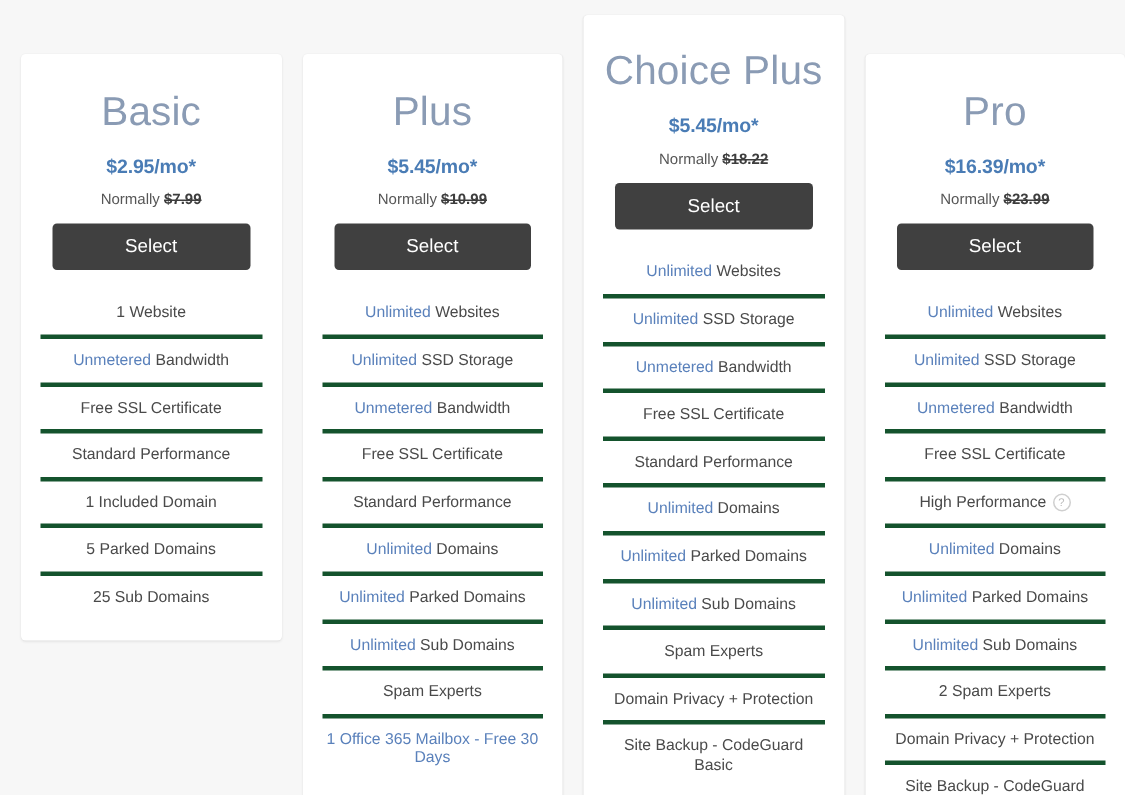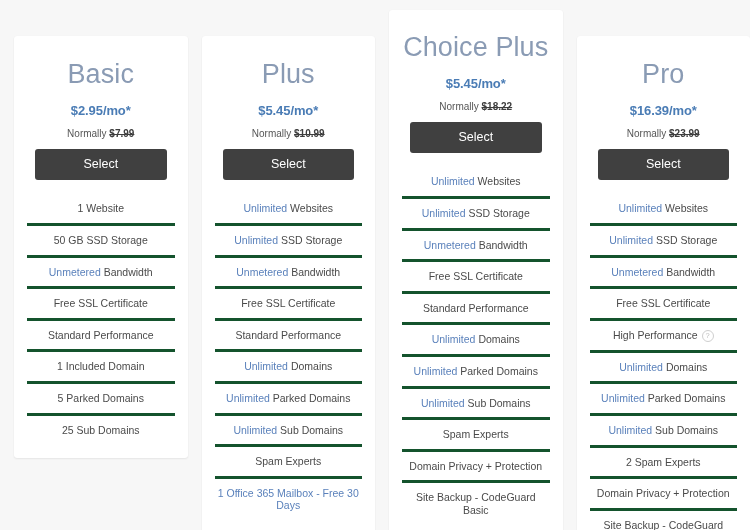--- a/index.html
+++ b/index.html
@@ -182,21 +182,20 @@
       <div class="card">
         <div class="card-body">
           <div class="plan-title">Basic</div>
           <div class="plan-price">$2.95/mo*</div>
           <div class="plan-normally"><span>Normally</span> <span class="struck">$7.99</span></div>
           <div class="select-wrap">
             <button class="select-button">Select</button>
           </div>
           <ul class="features">
             <li class="feature"><span>1 Website</span></li>
-            <li class="feature"><span>50 GB SSD Storage</span></li>
             <li class="feature"><span class="hl">Unmetered</span> <span>Bandwidth</span></li>
             <li class="feature"><span>Free SSL Certificate</span></li>
             <li class="feature"><span>Standard Performance</span></li>
             <li class="feature"><span>1 Included Domain</span></li>
             <li class="feature"><span>5 Parked Domains</span></li>
             <li class="feature"><span>25 Sub Domains</span></li>
           </ul>
         </div>
       </div>
     </div>

